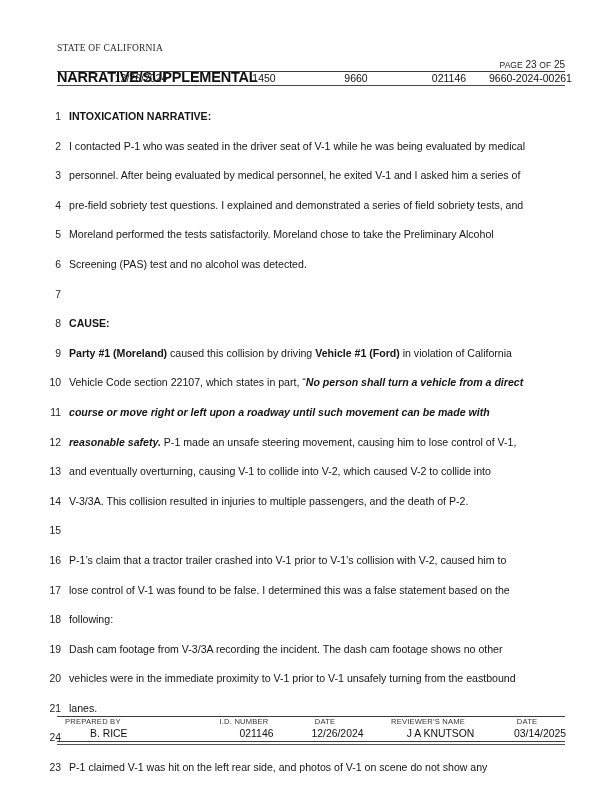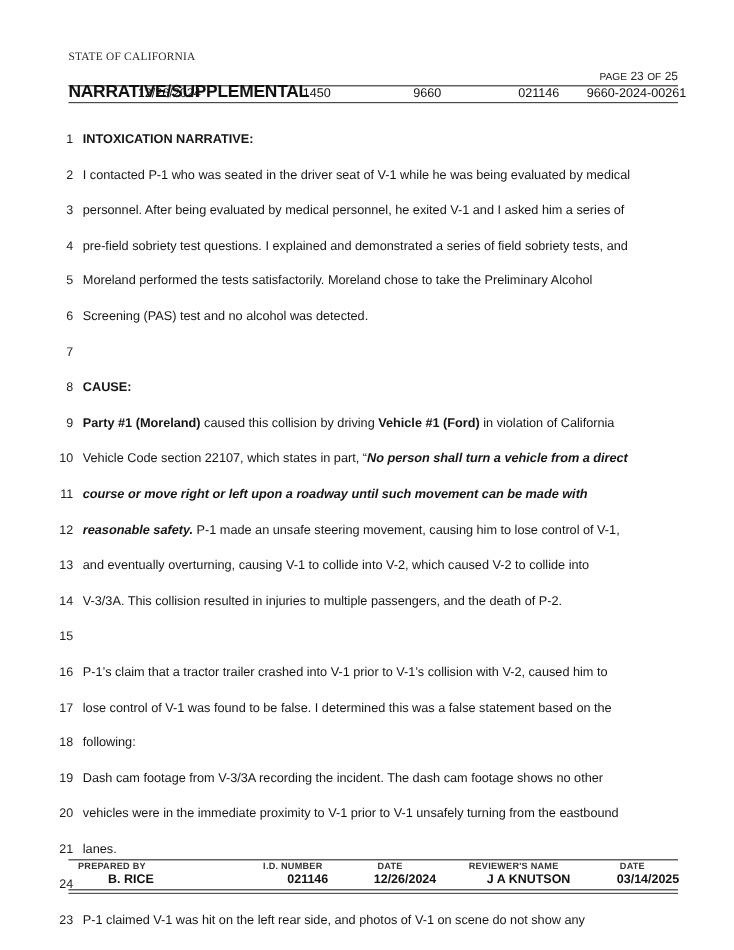--- a/index.html
+++ b/index.html
@@ -149,21 +149,20 @@
   }
   .footer .rule-bot2 {
     border-top: 1px solid #555;
     width: 508px;
     margin-top: 1.5px;
   }
   table.sig {
     width: 508px;
     border-collapse: collapse;
     table-layout: fixed;
-    font-weight: bold;
   }
   table.sig td { padding: 0; vertical-align: top; }
   .sig-label {
     font-size: 7.6px;
     letter-spacing: 0.2px;
     color: #333;
     line-height: 10px;
     white-space: nowrap;
   }
   .sig-value {

